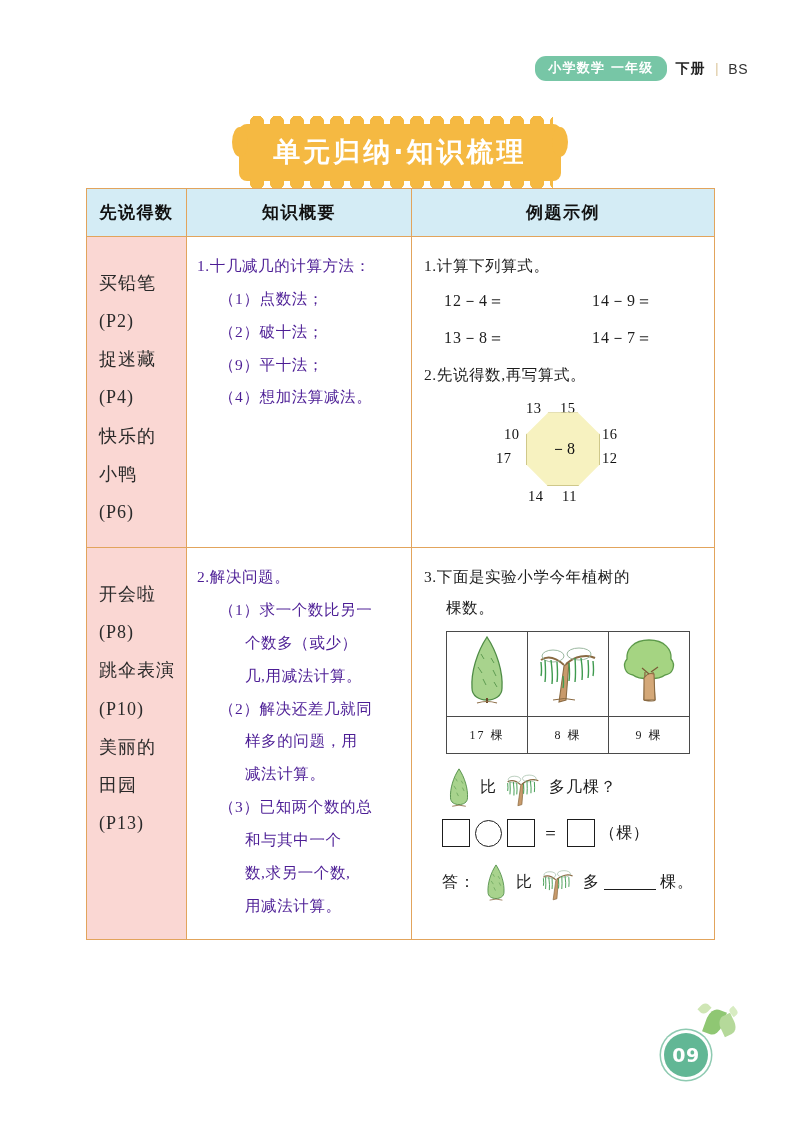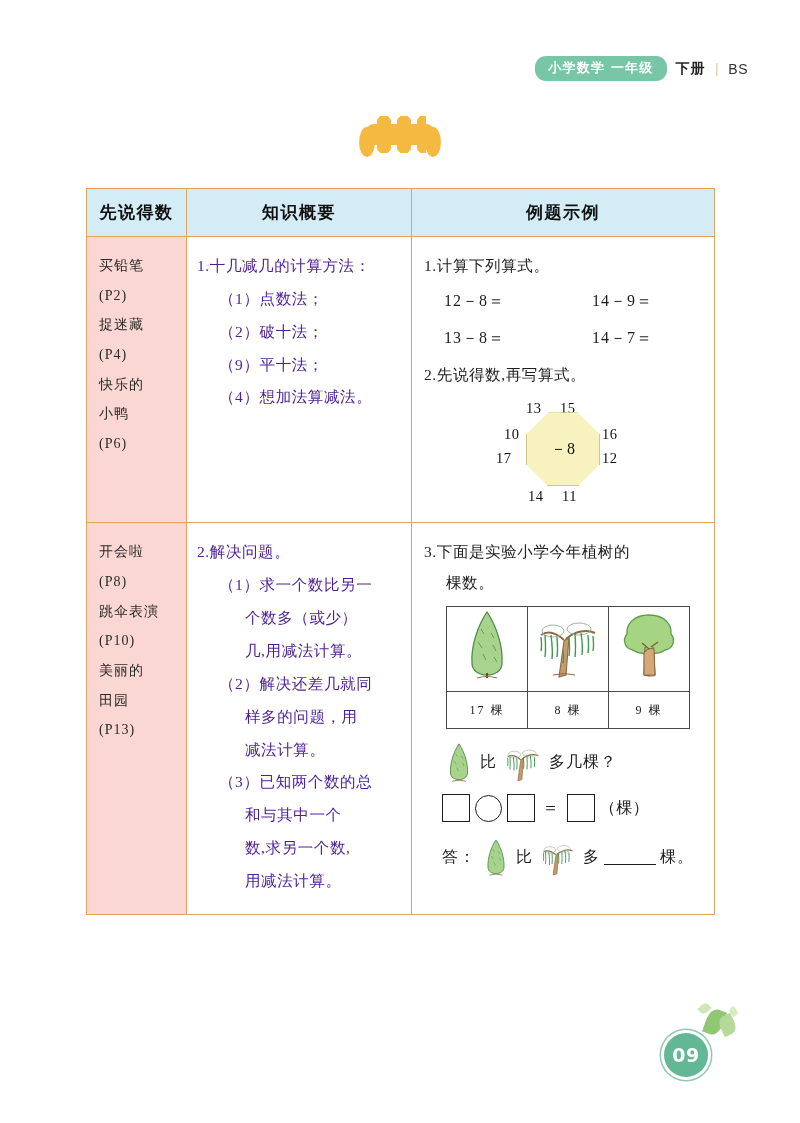--- a/index.html
+++ b/index.html
@@ -133,22 +133,22 @@
     font-family: "DejaVu Sans", sans-serif;
     letter-spacing: 1.5px;
     color: #111;
   }
   .col-a { width: 100px; }
   .col-b { width: 225px; }
   .col-c { width: 303px; }
 
   td.cell-a {
     background: #fad7d3;
-    padding: 14px 0 16px 12px;
-    font-size: 14px;
+    padding: 27px 0 16px 12px;
+    font-size: 18px;
     line-height: 2.12;
     letter-spacing: 1px;
     color: #2a2a2a;
   }
   td.cell-b {
     background: #ffffff;
     padding: 13px 10px 16px 10px;
     font-size: 15.5px;
     line-height: 2.12;
     letter-spacing: .6px;
@@ -315,20 +315,21 @@
   <span class="subject-pill">小学数学 一年级</span>
   <span class="header-vol">下册</span>
   <span class="header-sep">|</span>
   <span class="header-code">BS</span>
 </div>
 
 <div class="banner-wrap">
   <div class="banner">
     <span class="banner-scallop-l"></span>
     <span class="banner-scallop-r"></span>
+    <span class="banner-text">单元归纳·知识梳理</span>
   </div>
 </div>
 
 <table class="kn-table">
   <colgroup>
     <col class="col-a">
       <col class="col-b">
       <col class="col-c">
   </colgroup>
   <thead>
@@ -355,21 +356,21 @@
         <span class="ind-1">1.十几减几的计算方法：</span>
         <span class="ind-2">（1）点数法；</span>
         <span class="ind-2">（2）破十法；</span>
         <span class="ind-2">（9）平十法；</span>
         <span class="ind-2">（4）想加法算减法。</span>
       </td>
 
       <td class="cell-c">
         <span class="ind-1">1.计算下列算式。</span>
         <div class="eq-grid">
-          <span>12－8＝</span>
+          <span>12－4＝</span>
           <span>14－9＝</span>
           <span>13－8＝</span>
           <span>14－7＝</span>
         </div>
         <span class="ind-1">2.先说得数,再写算式。</span>
 
         <div class="octa-fig">
           <span class="octa-lbl o-t1">13</span>
           <span class="octa-lbl o-t2">15</span>
           <span class="octa-lbl o-r1">16</span>

